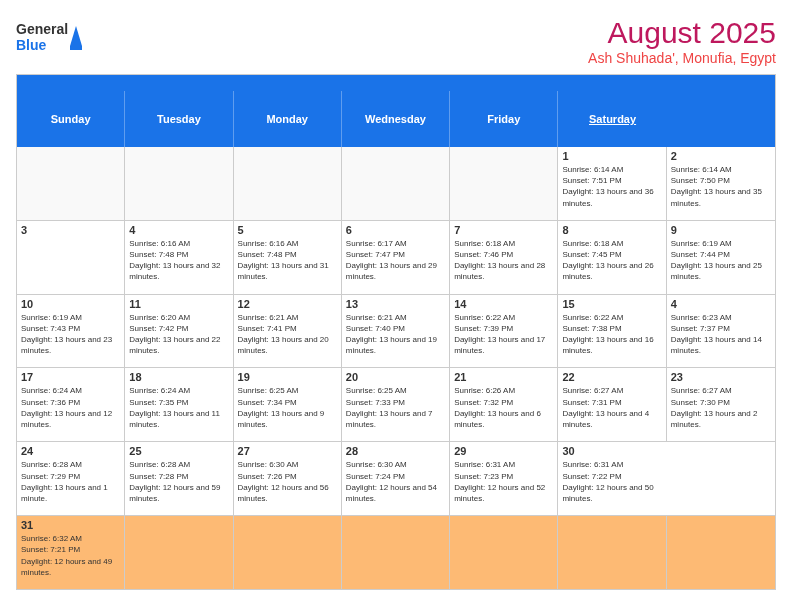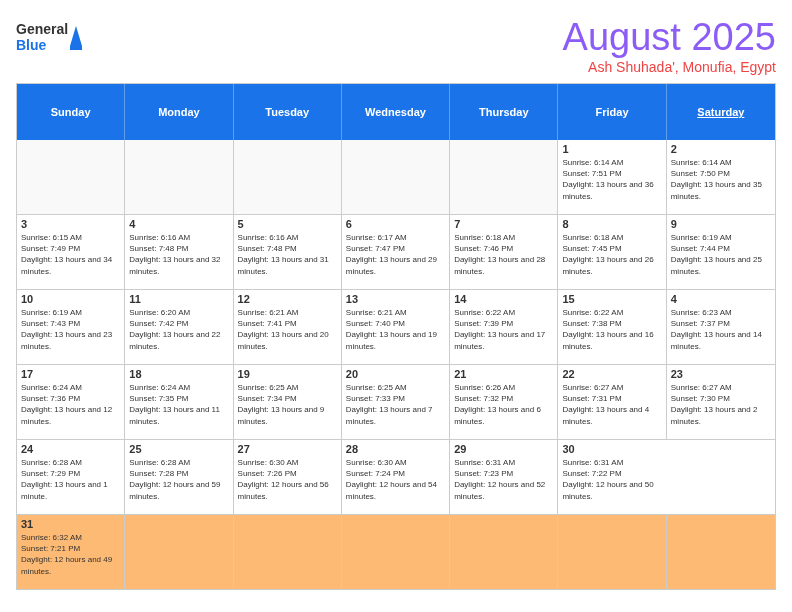--- a/index.html
+++ b/index.html
@@ -25,23 +25,23 @@
     }
     .logo {
       display: flex;
       align-items: center;
       gap: 4px;
     }
     .title-block {
       text-align: right;
     }
     .month-title {
-      font-size: 38px;
+      font-size: 30px;
       font-weight: 300;
-      color: #8b5cf6;
+      color: #be185d;
     }
     .location-title {
       font-size: 14px;
       color: #ef4444;
     }
     .calendar {
       flex: 1;
       display: flex;
       flex-direction: column;
       border: 1px solid #ccc;
@@ -51,20 +51,21 @@
       grid-template-columns: repeat(7, 1fr);
       background: #1a73e8;
     }
     .cal-header-cell {
       color: #fff;
       font-size: 11px;
       font-weight: bold;
       padding: 22px 4px;
       text-align: center;
       border-right: 1px solid rgba(255,255,255,0.3);
+      margin-top: 16px;
     }
     .cal-header-cell:last-child { border-right: none; text-decoration: underline; }
     .cal-body {
       flex: 1;
       display: flex;
       flex-direction: column;
     }
     .cal-row {
       display: grid;
       grid-template-columns: repeat(7, 1fr);
@@ -114,24 +115,23 @@
   </div>
     <div class="title-block">
       <div class="month-title">August 2025</div>
       <div class="location-title">Ash Shuhada', Monufia, Egypt</div>
     </div>
   </div>
 
   <div class="calendar">
     <div class="cal-header">
     <div class="cal-header-cell">Sunday</div>
+        <div class="cal-header-cell">Tuesday</div>
         <div class="cal-header-cell">Monday</div>
-        <div class="cal-header-cell">Tuesday</div>
         <div class="cal-header-cell">Wednesday</div>
-        <div class="cal-header-cell">Thursday</div>
         <div class="cal-header-cell">Friday</div>
         <div class="cal-header-cell">Saturday</div>
       </div>
     <div class="cal-body">
     <div class="cal-row">
           <div class="cal-cell empty"></div>
           <div class="cal-cell empty"></div>
           <div class="cal-cell empty"></div>
           <div class="cal-cell empty"></div>
           <div class="cal-cell empty"></div>
@@ -148,25 +148,20 @@
           <div class="sun-info">
             Sunrise: 6:14 AM<br>
             Sunset: 7:50 PM<br>
             Daylight: 13 hours and 35 minutes.
           </div>
         </div>
         </div>
         <div class="cal-row">
           <div class="cal-cell">
           <span class="day-number">3</span>
-          <div class="sun-info">
-            Sunrise: 6:15 AM<br>
-            Sunset: 7:49 PM<br>
-            Daylight: 13 hours and 34 minutes.
-          </div>
         </div>
           <div class="cal-cell">
           <span class="day-number">4</span>
           <div class="sun-info">
             Sunrise: 6:16 AM<br>
             Sunset: 7:48 PM<br>
             Daylight: 13 hours and 32 minutes.
           </div>
         </div>
           <div class="cal-cell">

